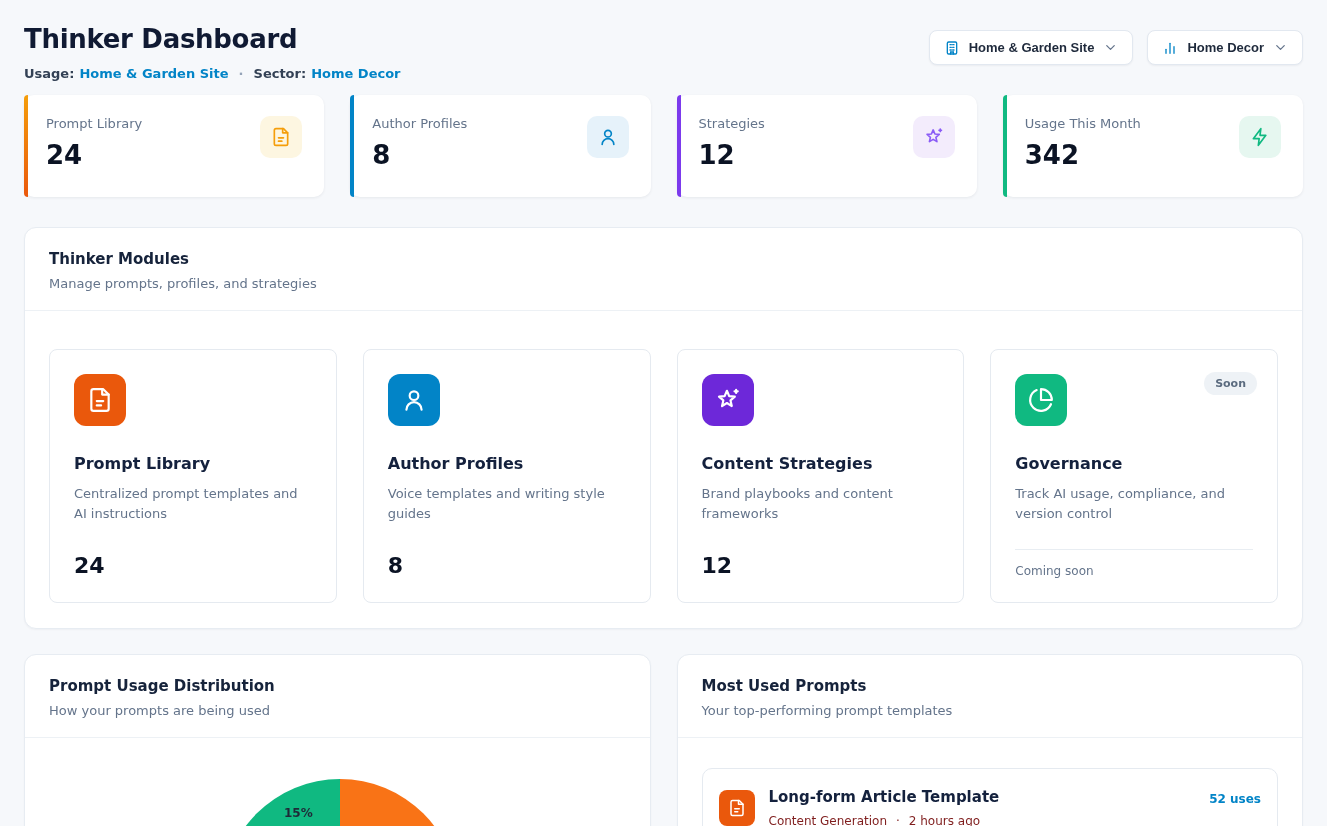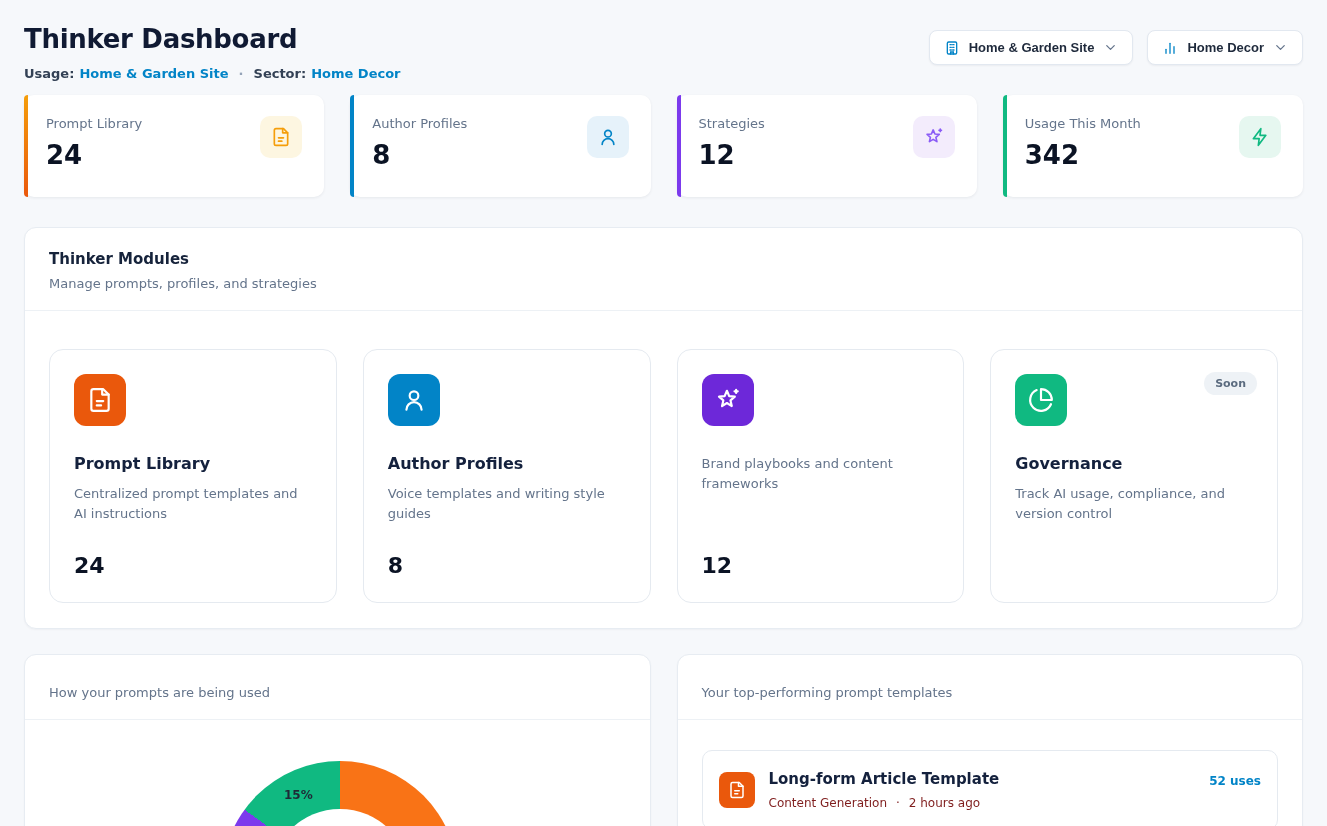--- a/index.html
+++ b/index.html
@@ -41,21 +41,21 @@
 
   
   .panel { background:#fff; border:1px solid #e7ecf2; border-radius:12px; box-shadow:0 1px 2px rgba(15,23,42,.04); }
   .panel-head { padding:22px 24px 19px; border-bottom:1px solid #edf1f5; }
   .panel-title { font-size:15px; font-weight:700; color:#16233b; }
   .panel-sub { font-size:13px; color:#64748b; margin-top:8px; }
 
   
   .modules-grid { display:grid; grid-template-columns:repeat(4,1fr); gap:26px; padding:38px 24px 25px; }
   .module-card {
-    position:relative; background:#fff; border:1px solid #e5eaf0; border-radius:14px;
+    position:relative; background:#fff; border:1px solid #e5eaf0; border-radius:8px;
     padding:24px; height:254px; display:flex; flex-direction:column; cursor:pointer;
   }
   .module-icon { width:52px; height:52px; border-radius:12px; color:#fff; display:flex; align-items:center; justify-content:center; margin-bottom:28px; }
   .module-title { font-size:16px; font-weight:700; color:#14213d; margin-bottom:11px; }
   .module-desc { font-size:13px; color:#64748b; line-height:1.55; padding-right:4px; }
   .module-count { margin-top:auto; font-size:22px; font-weight:700; color:#0b1324; }
   .soon-badge { position:absolute; top:22px; right:20px; background:#eef2f6; color:#5b6b7f; font-size:11px; font-weight:700; padding:5px 11px; border-radius:999px; }
   .module-footer { margin-top:auto; border-top:1px solid #e8edf2; padding-top:14px; font-size:12px; color:#64748b; }
 
   
@@ -221,53 +221,57 @@
         <div class="module-count">8</div>
       </div>
 
       <div class="module-card">
         <div class="module-icon" style="background: rgb(109, 40, 217);">
           <svg width="26" height="26" viewBox="0 0 24 24" fill="none" stroke="currentColor" stroke-width="2" stroke-linecap="round" stroke-linejoin="round">
               <path d="M11 3.5l2.1 4.9 5.2.5-4 3.5 1.2 5.2-4.5-2.8-4.5 2.8 1.2-5.2-4-3.5 5.2-.5z"></path>
               <path d="M19.5 2.5v3M18 4h3"></path>
             </svg>
         </div>
+        <div class="module-title">Content Strategies</div>
         <div class="module-desc">Brand playbooks and content frameworks</div>
         <div class="module-count">12</div>
       </div>
 
       <div class="module-card">
         <span class="soon-badge">Soon</span>
         <div class="module-icon" style="background: rgb(16, 185, 129);">
           <svg width="26" height="26" viewBox="0 0 24 24" fill="none" stroke="currentColor" stroke-width="2" stroke-linecap="round" stroke-linejoin="round">
               <path d="M21.21 15.89A10 10 0 1 1 8 2.83"></path>
               <path d="M22 12A10 10 0 0 0 12 2v10z"></path>
             </svg>
         </div>
         <div class="module-title">Governance</div>
         <div class="module-desc">Track AI usage, compliance, and version control</div>
+        <div class="module-footer">Coming soon</div>
       </div>
     </div>
   </div>
 
   <div class="bottom-grid">
 
     <div class="panel bottom-panel">
       <div class="panel-head">
+        <div class="panel-title">Prompt Usage Distribution</div>
         <div class="panel-sub">How your prompts are being used</div>
       </div>
       <div class="chart-area">
         <div class="donut" style="background: conic-gradient(rgb(249, 115, 22) 0%, rgb(249, 115, 22) 45%, rgb(2, 132, 199) 45%, rgb(2, 132, 199) 65%, rgb(245, 158, 11) 65%, rgb(245, 158, 11) 77%, rgb(124, 58, 237) 77%, rgb(124, 58, 237) 85%, rgb(16, 185, 129) 85%, rgb(16, 185, 129) 100%);">
           <span class="donut-label">15%</span>
         </div>
       </div>
     </div>
 
     <div class="panel bottom-panel">
       <div class="panel-head">
+        <div class="panel-title">Most Used Prompts</div>
         <div class="panel-sub">Your top-performing prompt templates</div>
       </div>
       <div class="prompt-list">
         <div class="prompt-item">
           <div class="prompt-icon" style="background: rgb(234, 88, 12);">
             <svg width="18" height="18" viewBox="0 0 24 24" fill="none" stroke="currentColor" stroke-width="2" stroke-linecap="round" stroke-linejoin="round">
                 <path d="M15 2H6a2 2 0 0 0-2 2v16a2 2 0 0 0 2 2h12a2 2 0 0 0 2-2V7z"></path>
                 <path d="M14 2v5h6"></path>
                 <line x1="9" y1="13" x2="15" y2="13"></line>
                 <line x1="9" y1="17" x2="13" y2="17"></line>

